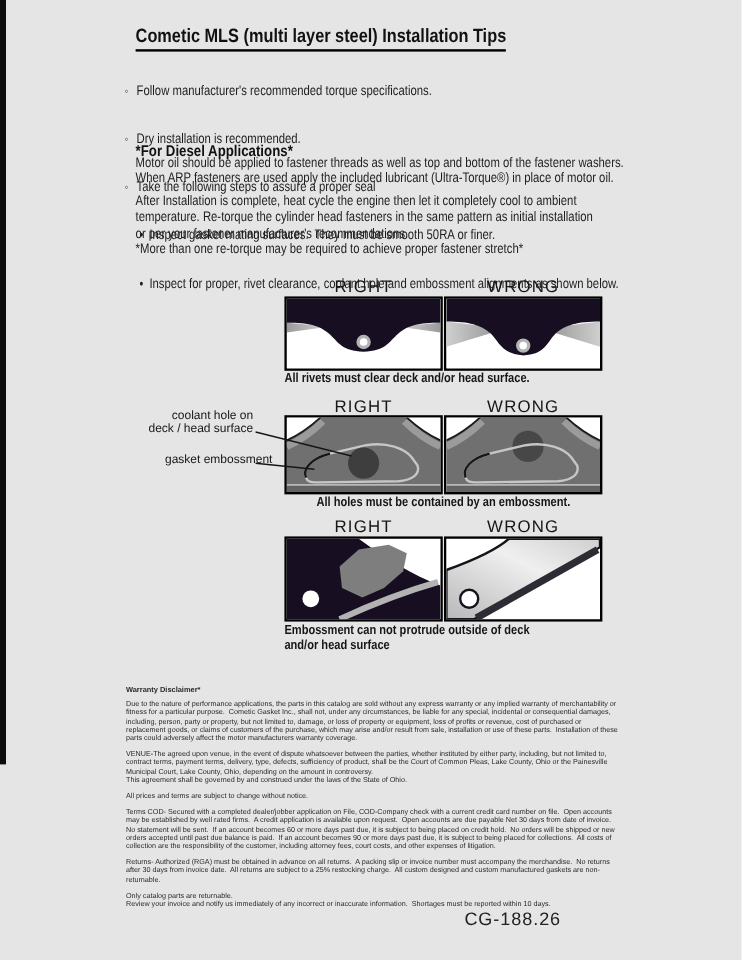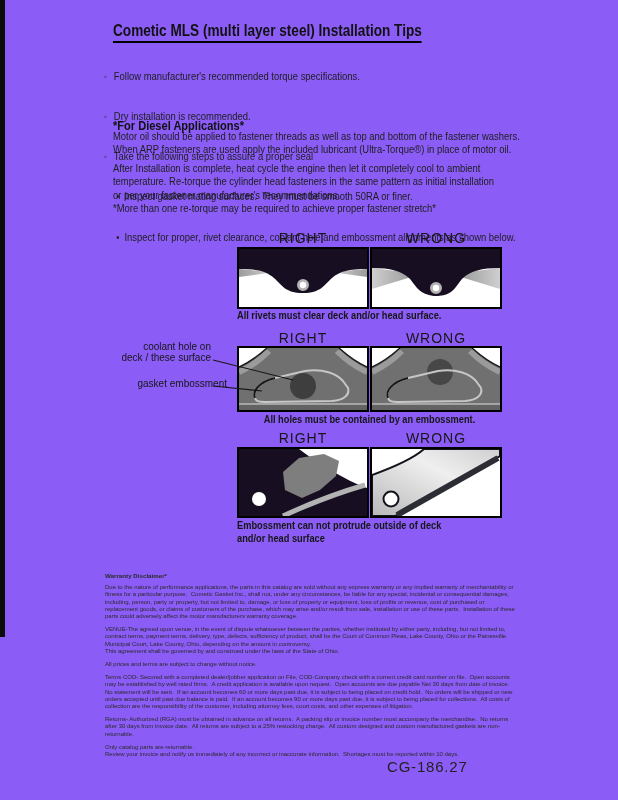--- a/index.html
+++ b/index.html
@@ -1,16 +1,16 @@
 <!DOCTYPE html>
 <html><head>
 <meta charset="utf-8">
 <style>
   html,body{margin:0;padding:0;background:#ffffff;}
-  .page{position:relative;width:618px;height:800px;background:#8b5cf6;overflow:hidden;
+  .page{position:relative;width:618px;height:800px;background:#e5e5e5;overflow:hidden;
         font-family:"Liberation Sans","DejaVu Sans",sans-serif;color:#1d1d1d;}
   .abs{position:absolute;}
   .condense{transform:scaleX(0.82);transform-origin:left top;white-space:pre-wrap;}
   .edge-bar{left:0;top:8;width:5px;height:637px;background:#0c0c0c;}
   .title{left:113px;top:22px;font-size:16px;font-weight:bold;color:#111;
          border-bottom:2px solid #000;padding-bottom:1px;white-space:nowrap;
          transform:scaleX(0.85);transform-origin:left top;}
   .bullets{left:104px;top:43px;font-size:11.5px;line-height:13.4px;width:640px;}
   .b-row{display:flex;}
   .b-marker{width:12px;flex:0 0 12px;font-size:10px;}
@@ -116,21 +116,21 @@
       <circle cx="64" cy="39" r="3.2" fill="#ffffff"></circle>
     </svg>
   </div>
 
   <div class="abs fig-cap" style="left:237px;top:309px;">All rivets must clear deck and/or head surface.</div>
 
   <div class="abs fig-label" style="left:237px;top:330px;">RIGHT</div>
   <div class="abs fig-label" style="left:370px;top:330px;">WRONG</div>
 
   <div class="abs annot" style="left:96px;top:342px;width:115px;">coolant hole on
-deck / these surface</div>
+deck / head surface</div>
   <div class="abs annot" style="left:112px;top:379px;width:115px;">gasket embossment</div>
 
   <div class="abs fig-box" style="left:237px;top:346px;">
     <svg width="128" height="62" viewBox="0 0 128 62">
       <rect width="128" height="62" fill="#707070"></rect>
       <path d="M30,3 C21,12 11,19 0,24" stroke="#9b9b9b" stroke-width="6" fill="none"></path>
       <path d="M98,3 C107,12 117,19 128,24" stroke="#9b9b9b" stroke-width="6" fill="none"></path>
       <path d="M0,0 L28,0 C18,9 9,15 0,19 Z" fill="#ffffff"></path>
       <path d="M128,0 L100,0 C110,9 119,15 128,19 Z" fill="#ffffff"></path>
       <path d="M28,0 C18,9 9,15 0,19" stroke="#1c1c1c" stroke-width="1.5" fill="none"></path>
@@ -204,15 +204,15 @@
     <p>Due to the nature of performance applications, the parts in this catalog are sold without any express warranty or any implied warranty of merchantability or fitness for a particular purpose.  Cometic Gasket Inc., shall not, under any circumstances, be liable for any special, incidental or consequential damages, including, person, party or property, but not limited to, damage, or loss of property or equipment, loss of profits or revenue, cost of purchased or replacement goods, or claims of customers of the purchase, which may arise and/or result from sale, installation or use of these parts.  Installation of these parts could adversely affect the motor manufacturers warranty coverage.</p>
     <p>VENUE-The agreed upon venue, in the event of dispute whatsoever between the parties, whether instituted by either party, including, but not limited to, contract terms, payment terms, delivery, type, defects, sufficiency of product, shall be the Court of Common Pleas, Lake County, Ohio or the Painesville Municipal Court, Lake County, Ohio, depending on the amount in controversy.
 This agreement shall be governed by and construed under the laws of the State of Ohio.</p>
     <p>All prices and terms are subject to change without notice.</p>
     <p>Terms COD- Secured with a completed dealer/jobber application on File, COD-Company check with a current credit card number on file.  Open accounts may be established by well rated firms.  A credit application is available upon request.  Open accounts are due payable Net 30 days from date of invoice.  No statement will be sent.  If an account becomes 60 or more days past due, it is subject to being placed on credit hold.  No orders will be shipped or new orders accepted until past due balance is paid.  If an account becomes 90 or more days past due, it is subject to being placed for collections.  All costs of collection are the responsibility of the customer, including attorney fees, court costs, and other expenses of litigation.</p>
     <p>Returns- Authorized (RGA) must be obtained in advance on all returns.  A packing slip or invoice number must accompany the merchandise.  No returns after 30 days from invoice date.  All returns are subject to a 25% restocking charge.  All custom designed and custom manufactured gaskets are non-returnable.</p>
     <p>Only catalog parts are returnable.
 Review your invoice and notify us immediately of any incorrect or inaccurate information.  Shortages must be reported within 10 days.</p>
   </div>
 
-  <div class="abs footer-code">CG-186.27</div>
+  <div class="abs footer-code">CG-188.26</div>
 
 </div>
 
 </body></html>

